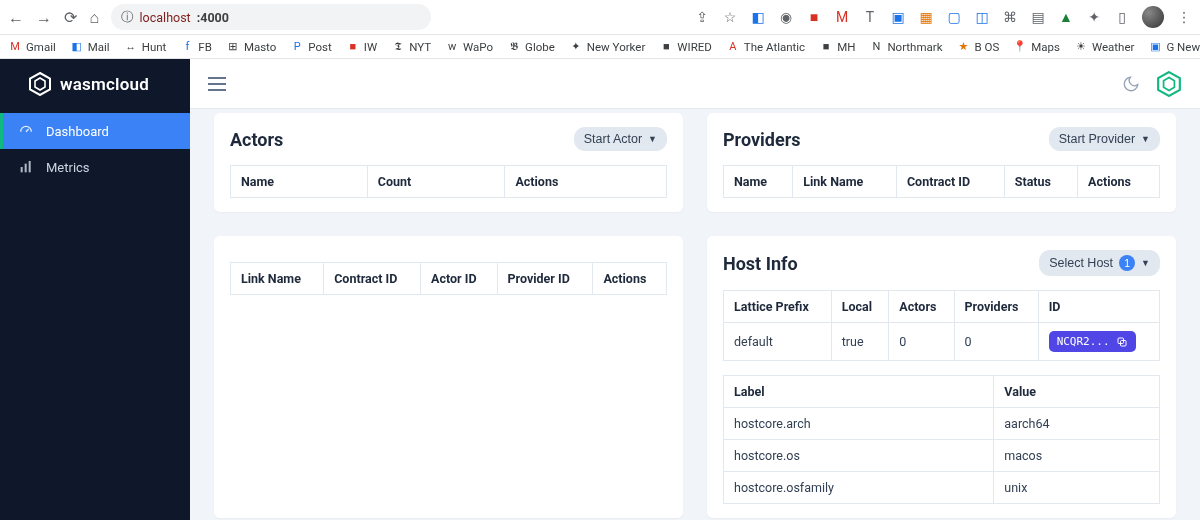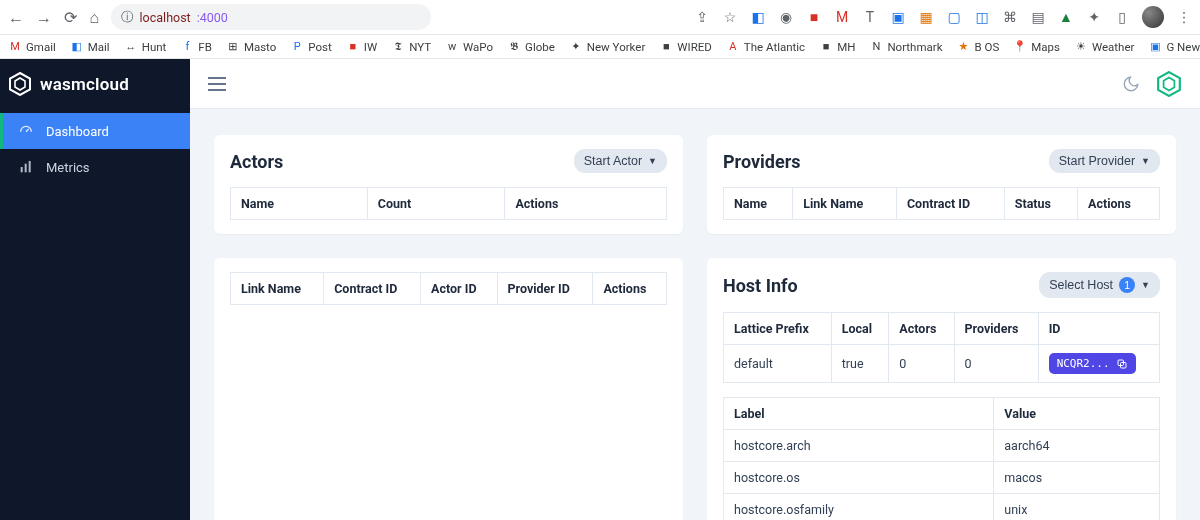--- a/index.html
+++ b/index.html
@@ -4,62 +4,62 @@
 <style>
   * { box-sizing: border-box; margin: 0; padding: 0; }
   body { font-family: -apple-system, BlinkMacSystemFont, "Segoe UI", Roboto, sans-serif; font-size: 13px; color: #1e293b; background: #fff; width: 1200px; height: 520px; overflow: hidden; }
 
   
   .browser-chrome { height: 35px; display: flex; align-items: center; padding: 0 8px; gap: 12px; background: #fff; border-bottom: 1px solid #e5e5e5; }
   .nav-controls { display: flex; gap: 12px; align-items: center; color: #5f6368; }
   .nav-controls span { font-size: 16px; cursor: pointer; }
   .addr-bar { flex: 0 0 320px; display: flex; align-items: center; gap: 6px; background: #f1f3f4; border-radius: 14px; height: 26px; padding: 0 10px; font-size: 12.5px; color: #5f6368; }
   .addr-bar .url-host { color: #7f1d1d; }
-  .addr-bar .url-port { color: #8b5cf6; }
+  .addr-bar .url-port { color: #404040; font-weight: bold; }
   .chrome-actions { margin-left: auto; display: flex; gap: 12px; align-items: center; color: #5f6368; font-size: 14px; }
   .chrome-actions .ic { width: 16px; height: 16px; display: inline-flex; align-items: center; justify-content: center; }
   .ic-red { color: #d93025; }
   .ic-blue { color: #1a73e8; }
   .ic-green { color: #188038; }
   .ic-orange { color: #e37400; }
   .avatar { width: 22px; height: 22px; border-radius: 50%; background: radial-gradient(circle at 30% 30%, #888, #333); }
 
   .bookmarks-bar { height: 24px; display: flex; align-items: center; padding: 0 8px; gap: 14px; background: #fff; border-bottom: 1px solid #e5e5e5; font-size: 11.5px; color: #3c4043; overflow: hidden; white-space: nowrap; }
   .bookmarks-bar .bm { display: flex; align-items: center; gap: 4px; cursor: pointer; }
   .bm-ic { width: 14px; height: 14px; display: inline-flex; align-items: center; justify-content: center; font-size: 11px; border-radius: 2px; }
 
   
   .app { display: flex; height: calc(520px - 59px); }
   .sidebar { width: 190px; background: #0f172a; color: #cbd5e1; display: flex; flex-direction: column; }
-  .logo-row { height: 50px; display: flex; align-items: center; gap: 8px; padding: 0 8px; color: #fff; }
+  .logo-row { height: 50px; display: flex; align-items: center; gap: 8px; padding: 0 28px; color: #fff; }
   .logo-mark { width: 24px; height: 24px; }
   .logo-text { font-size: 17px; font-weight: 600; letter-spacing: .2px; }
   .nav { padding-top: 4px; }
   .nav-item { display: flex; align-items: center; gap: 12px; height: 36px; padding: 0 18px; font-size: 13px; cursor: pointer; color: #cbd5e1; }
   .nav-item.active { background: #3b82f6; color: #fff; position: relative; }
   .nav-item.active::before { content: ""; position: absolute; left: 0; top: 0; bottom: 0; width: 3px; background: #10b981; }
   .nav-icon { width: 16px; height: 16px; opacity: .85; }
 
   .main { flex: 1; background: #f1f5f9; display: flex; flex-direction: column; }
   .topbar { height: 50px; background: #fff; display: flex; align-items: center; padding: 0 18px; border-bottom: 1px solid #e2e8f0; }
   .hamburger { width: 18px; height: 14px; display: flex; flex-direction: column; justify-content: space-between; cursor: pointer; }
   .hamburger span { height: 2px; background: #64748b; }
   .topbar-right { margin-left: auto; display: flex; align-items: center; gap: 16px; color: #64748b; }
   .hex-icon { width: 26px; height: 26px; }
 
-  .content { flex: 1; overflow: auto; padding: 26px 24px; }
+  .content { flex: 1; overflow: auto; padding: 4px 24px; }
   .grid { display: grid; grid-template-columns: 1fr 1fr; gap: 24px; }
   .card { background: #fff; border-radius: 6px; padding: 14px 16px; box-shadow: 0 1px 2px rgba(0,0,0,.04); }
   .card-head { display: flex; align-items: center; justify-content: space-between; margin-bottom: 14px; }
   .card-title { font-size: 18px; font-weight: 700; color: #1e293b; }
   .btn { background: #e2e8f0; border: none; border-radius: 11px; padding: 5px 10px; font-size: 12.5px; color: #334155; cursor: pointer; display: inline-flex; align-items: center; gap: 6px; }
   .btn .caret { font-size: 9px; }
   .badge-count { display: inline-flex; align-items: center; justify-content: center; min-width: 16px; height: 16px; border-radius: 8px; background: #3b82f6; color: #fff; font-size: 10.5px; padding: 0 4px; }
 
-  table { width: 100%; border-collapse: collapse; font-size: 12.5px; }
+  table { width: 100%; border-collapse: collapse; font-size: 12.5px; margin-top: 12px; }
   th, td { text-align: left; padding: 8px 10px; border: 1px solid #e2e8f0; }
   th { font-weight: 700; color: #1e293b; background: #fff; }
   td { color: #334155; }
   .id-pill { display: inline-flex; align-items: center; gap: 6px; background: #4f46e5; color: #fff; font-family: monospace; font-size: 11px; padding: 4px 8px; border-radius: 5px; }
   .copy-ic { width: 12px; height: 12px; }
 
   .tbl-wrap + .tbl-wrap { margin-top: 14px; }
 </style>
 </head>
 <body>

